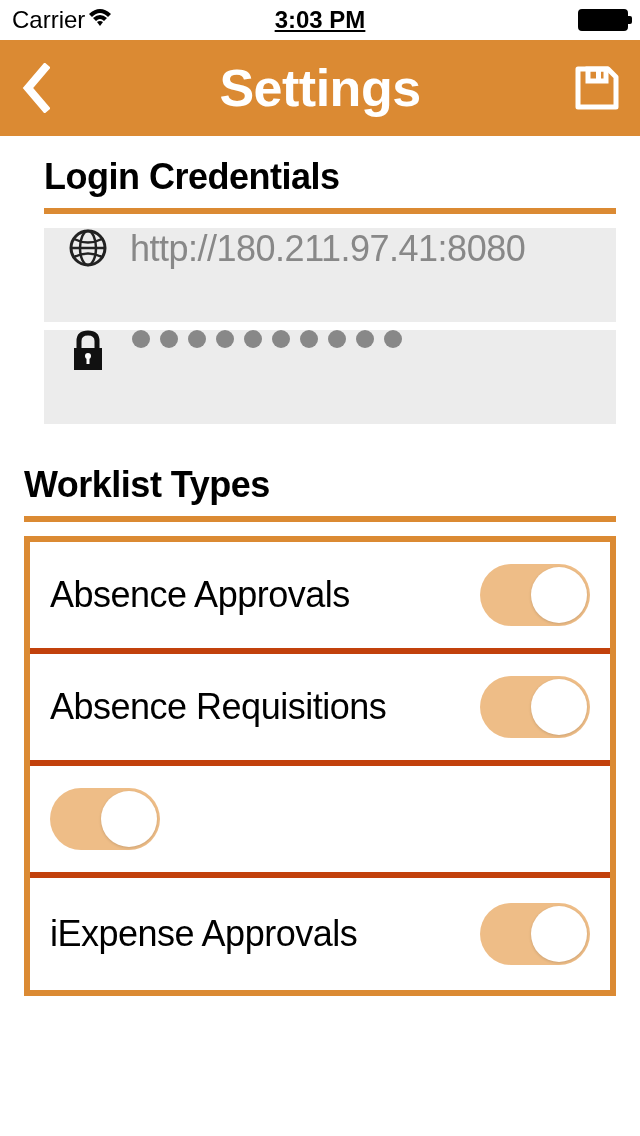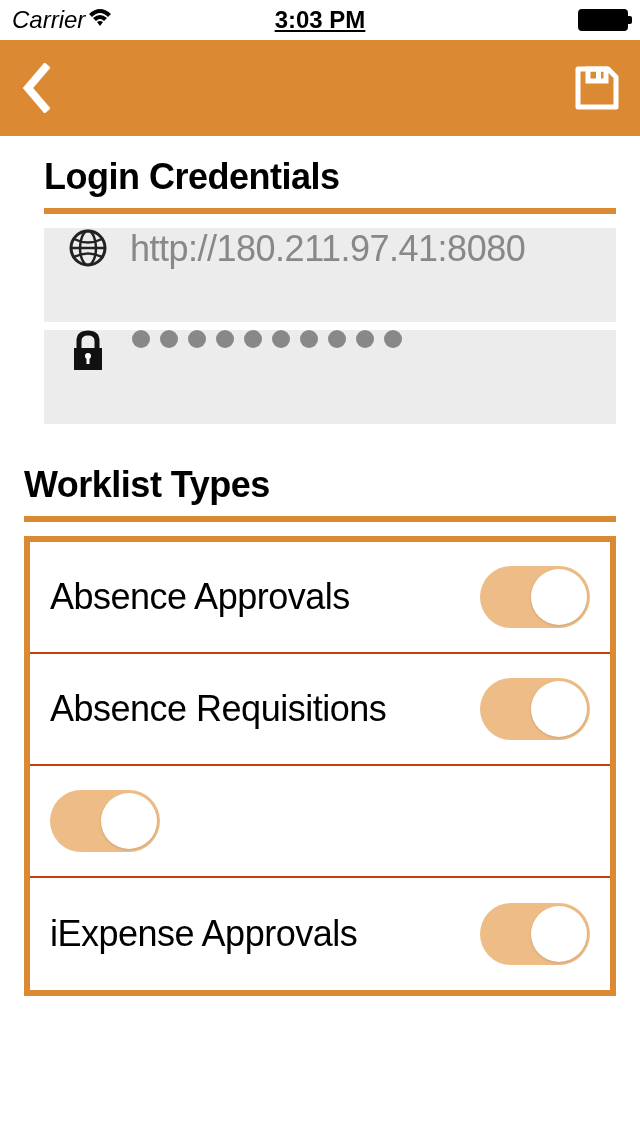--- a/index.html
+++ b/index.html
@@ -20,21 +20,20 @@
       align-items: center;
       justify-content: space-between;
       padding: 0 12px;
       font-size: 24px;
       font-weight: 500;
       color: #000;
     }
     .status-left {
       display: flex;
       align-items: center;
-      font-style: italic;
     }
     .status-center {
       position: absolute;
       left: 50%;
       transform: translateX(-50%);
       font-weight: 600;
       text-decoration: underline;
     }
     .status-right {
       display: flex;
@@ -145,21 +144,21 @@
     .worklist-box {
       border: 6px solid #DB8A33;
       padding: 0;
     }
     .worklist-item {
       height: 112px;
       display: flex;
       align-items: center;
       justify-content: space-between;
       padding: 0 20px;
-      border-bottom: 2px solid #c2410c;
+      border-bottom: 6px solid #c2410c;
     }
     .worklist-item:last-child {
       border-bottom: none;
       gap: 45px;
     }
     .worklist-label {
       font-size: 36px;
       color: #000;
       letter-spacing: -0.5px;
     }
@@ -199,20 +198,21 @@
     <div class="battery"></div>
   </div>
 </div>
 
 <div class="nav-bar">
   <div class="back-button">
     <svg width="30" height="50" viewBox="0 0 30 50">
       <path d="M25 5 L8 25 L25 45" stroke="#fff" stroke-width="8" fill="none" stroke-linecap="square"></path>
     </svg>
   </div>
+  <div class="nav-title">Settings</div>
   <div class="save-button">
     <svg width="46" height="46" viewBox="0 0 46 46">
       <path d="M4 4 L4 42 L42 42 L42 12 L34 4 Z" fill="none" stroke="#fff" stroke-width="5" stroke-linejoin="round"></path>
       <rect x="14" y="4" width="18" height="12" fill="none" stroke="#fff" stroke-width="5"></rect>
       <rect x="22" y="6" width="5" height="8" fill="#fff"></rect>
     </svg>
   </div>
 </div>
 
 <div class="content">

